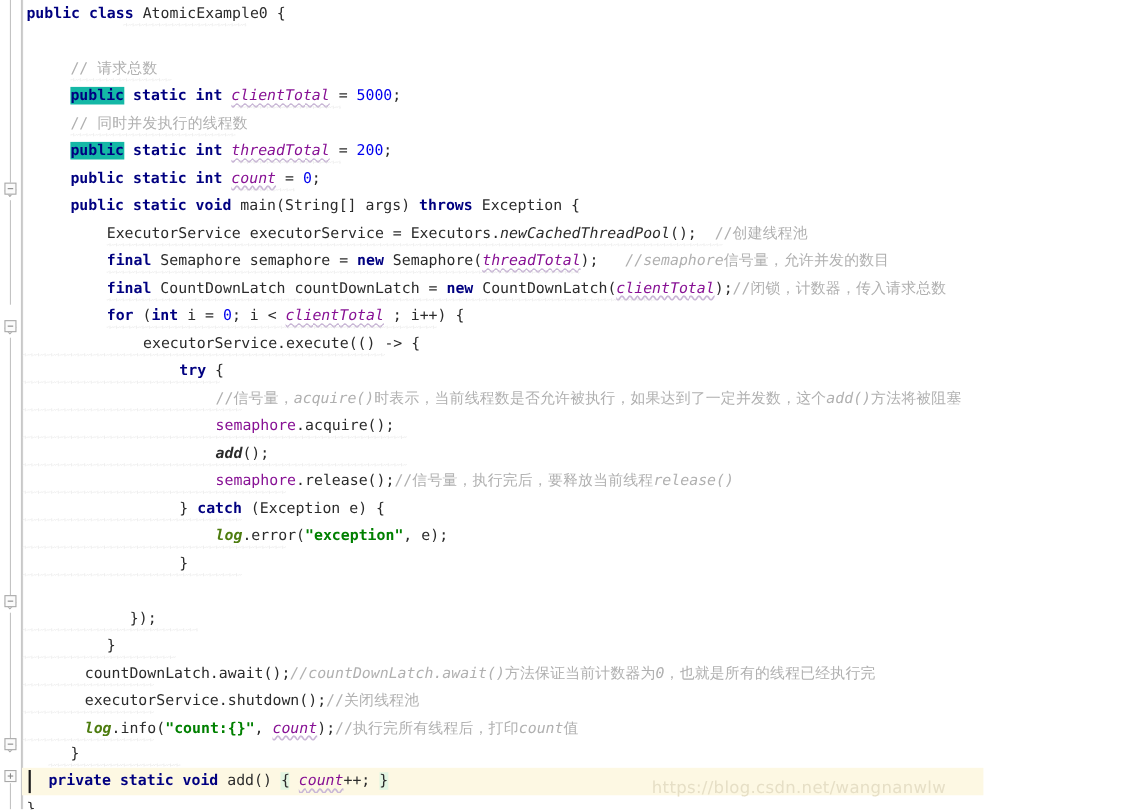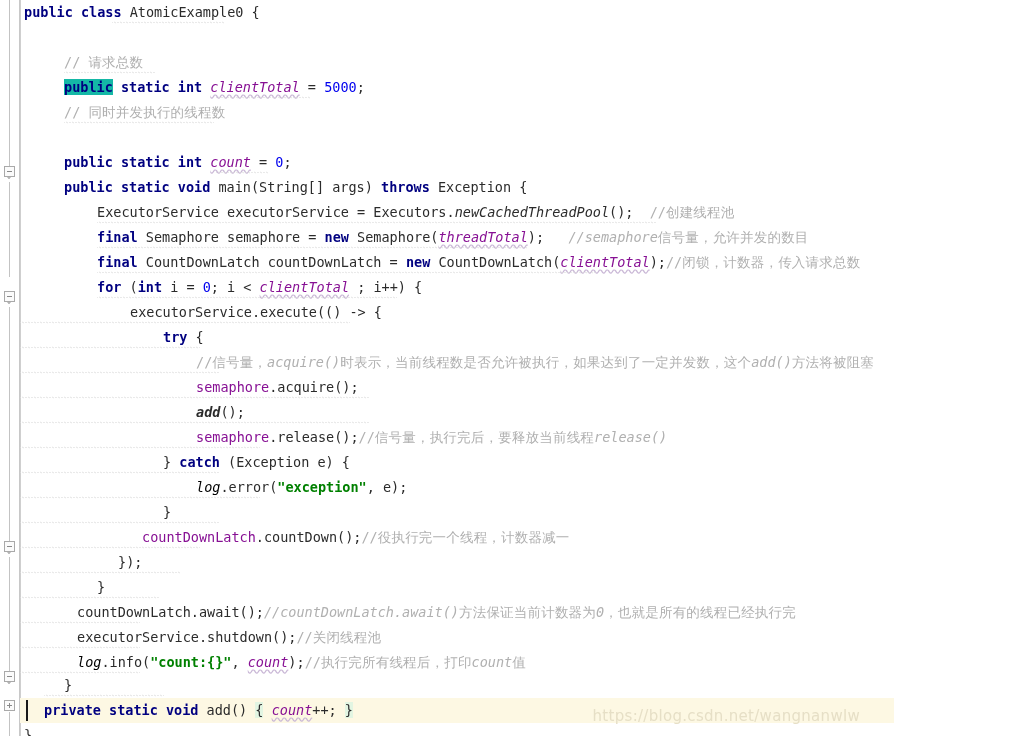--- a/index.html
+++ b/index.html
@@ -111,21 +111,21 @@
   }
 
   
   .kw      { color: #000080; font-weight: bold; }
   .plain   { color: #2b2b2b; }
   .num     { color: #0000ee; text-align: center; }
   .str     { color: #008000; font-weight: bold; }
   .static  { color: #871094; font-style: italic;
              text-decoration: underline; text-decoration-style: wavy;
              text-decoration-color: #c9b7d6; text-underline-offset: 2px; }
-  .logv    { color: #000000; font-weight: normal; font-style: italic; }
+  .logv    { color: #4d7c0f; font-weight: bold; font-style: italic; }
   .inst    { color: #871094; }
   .mth     { color: #2b2b2b; font-style: italic; }
   .cmt     { color: #b0b0b0; }
   .cmt i   { font-style: italic; }
   .hl      { background: #14b8a6; }
   .brace   { background: #e2f5e2; }
   .cn      { font-family: "DejaVu Sans", "Liberation Sans", sans-serif;
              font-style: normal; letter-spacing: .2px; }
 
   
@@ -198,20 +198,21 @@
     <div id="margin-guide"></div>
 
     <div class="line" style="top:0px;left:4px;"><span class="kw">public class </span><span class="plain">AtomicExample0 {</span><span class="squig" style="left:88px;width:112px;"></span></div>
 
     <div class="line cmt" style="top:50px;left:44px;">// <span class="cn">请求总数</span><span class="squig" style="left:0px;width:92px;"></span></div>
 
     <div class="line" style="top:75px;left:44px;"><span class="kw hl">public</span><span class="kw"> static int </span><span class="static">clientTotal</span><span class="plain"> = </span><span class="num">5000</span><span class="plain">;</span><span class="squig" style="left:152px;width:94px;"></span></div>
 
     <div class="line cmt" style="top:100px;left:44px;">// <span class="cn">同时并发执行的线程数</span><span class="squig" style="left:0px;width:150px;"></span></div>
 
+    <div class="line" style="top:125px;left:44px;"><span class="kw hl">public</span><span class="kw"> static int </span><span class="static">threadTotal</span><span class="plain"> = </span><span class="num">200</span><span class="plain">;</span><span class="squig" style="left:152px;width:94px;"></span></div>
 
     <div class="line" style="top:150px;left:44px;"><span class="kw">public static int </span><span class="static">count</span><span class="plain"> = </span><span class="num">0</span><span class="plain">;</span><span class="squig" style="left:152px;width:52px;"></span></div>
 
     <div class="line" style="top:175px;left:44px;"><span class="kw">public static void </span><span class="plain">main(String[] args) </span><span class="kw">throws </span><span class="plain">Exception {</span></div>
 
     <div class="line" style="top:200px;left:77px;"><span class="plain">ExecutorService executorService = Executors.</span><span class="mth">newCachedThreadPool</span><span class="plain">();  </span><span class="cmt">//<span class="cn">创建线程池</span></span><span class="squig" style="left:0px;width:560px;"></span></div>
 
     <div class="line" style="top:225px;left:77px;"><span class="kw">final </span><span class="plain">Semaphore semaphore = </span><span class="kw">new </span><span class="plain">Semaphore(</span><span class="static">threadTotal</span><span class="plain">);   </span><span class="cmt"><i>//semaphore</i><span class="cn">信号量，允许并发的数目</span></span><span class="squig" style="left:0px;width:430px;"></span></div>
 
     <div class="line" style="top:250px;left:77px;"><span class="kw">final </span><span class="plain">CountDownLatch countDownLatch = </span><span class="kw">new </span><span class="plain">CountDownLatch(</span><span class="static">clientTotal</span><span class="plain">);</span><span class="cmt">//<span class="cn">闭锁，计数器，传入请求总数</span></span><span class="squig" style="left:0px;width:500px;"></span></div>
@@ -229,21 +230,20 @@
     <div class="line" style="top:400px;left:176px;"><span class="mth" style="font-weight:bold;">add</span><span class="plain">();</span><span class="squig" style="left:-176px;width:350px;"></span></div>
 
     <div class="line" style="top:425px;left:176px;"><span class="inst">semaphore</span><span class="plain">.release();</span><span class="cmt">//<span class="cn">信号量，执行完后，要释放当前线程</span><i>release()</i></span><span class="squig" style="left:-176px;width:240px;"></span></div>
 
     <div class="line" style="top:450px;left:143px;"><span class="plain">} </span><span class="kw">catch </span><span class="plain">(Exception e) {</span><span class="squig" style="left:-143px;width:200px;"></span></div>
 
     <div class="line" style="top:475px;left:176px;"><span class="logv">log</span><span class="plain">.error(</span><span class="str">"exception"</span><span class="plain">, e);</span><span class="squig" style="left:-176px;width:240px;"></span></div>
 
     <div class="line" style="top:500px;left:143px;"><span class="plain">}</span><span class="squig" style="left:-143px;width:200px;"></span></div>
 
-    <div class="line" style="top:525px;left:122px;"><span class="inst">countDownLatch</span><span class="plain">.countDown();</span><span class="cmt">//<span class="cn">役执行完一个线程，计数器减一</span></span><span class="squig" style="left:-122px;width:180px;"></span></div>
 
     <div class="line" style="top:550px;left:98px;"><span class="plain">});</span><span class="squig" style="left:-98px;width:160px;"></span></div>
 
     <div class="line" style="top:575px;left:77px;"><span class="plain">}</span><span class="squig" style="left:-77px;width:140px;"></span></div>
 
     <div class="line" style="top:600px;left:57px;"><span class="plain">countDownLatch.await();</span><span class="cmt"><i>//countDownLatch.await()</i><span class="cn">方法保证当前计数器为</span><i>0</i><span class="cn">，也就是所有的线程已经执行完</span></span><span class="squig" style="left:-57px;width:120px;"></span></div>
 
     <div class="line" style="top:625px;left:57px;"><span class="plain">executorService.shutdown();</span><span class="cmt">//<span class="cn">关闭线程池</span></span><span class="squig" style="left:-57px;width:120px;"></span></div>
 
     <div class="line" style="top:650px;left:57px;"><span class="logv">log</span><span class="plain">.info(</span><span class="str">"count:{}"</span><span class="plain">, </span><span class="static">count</span><span class="plain">);</span><span class="cmt">//<span class="cn">执行完所有线程后，打印</span><i>count</i><span class="cn">值</span></span><span class="squig" style="left:-57px;width:120px;"></span></div>

